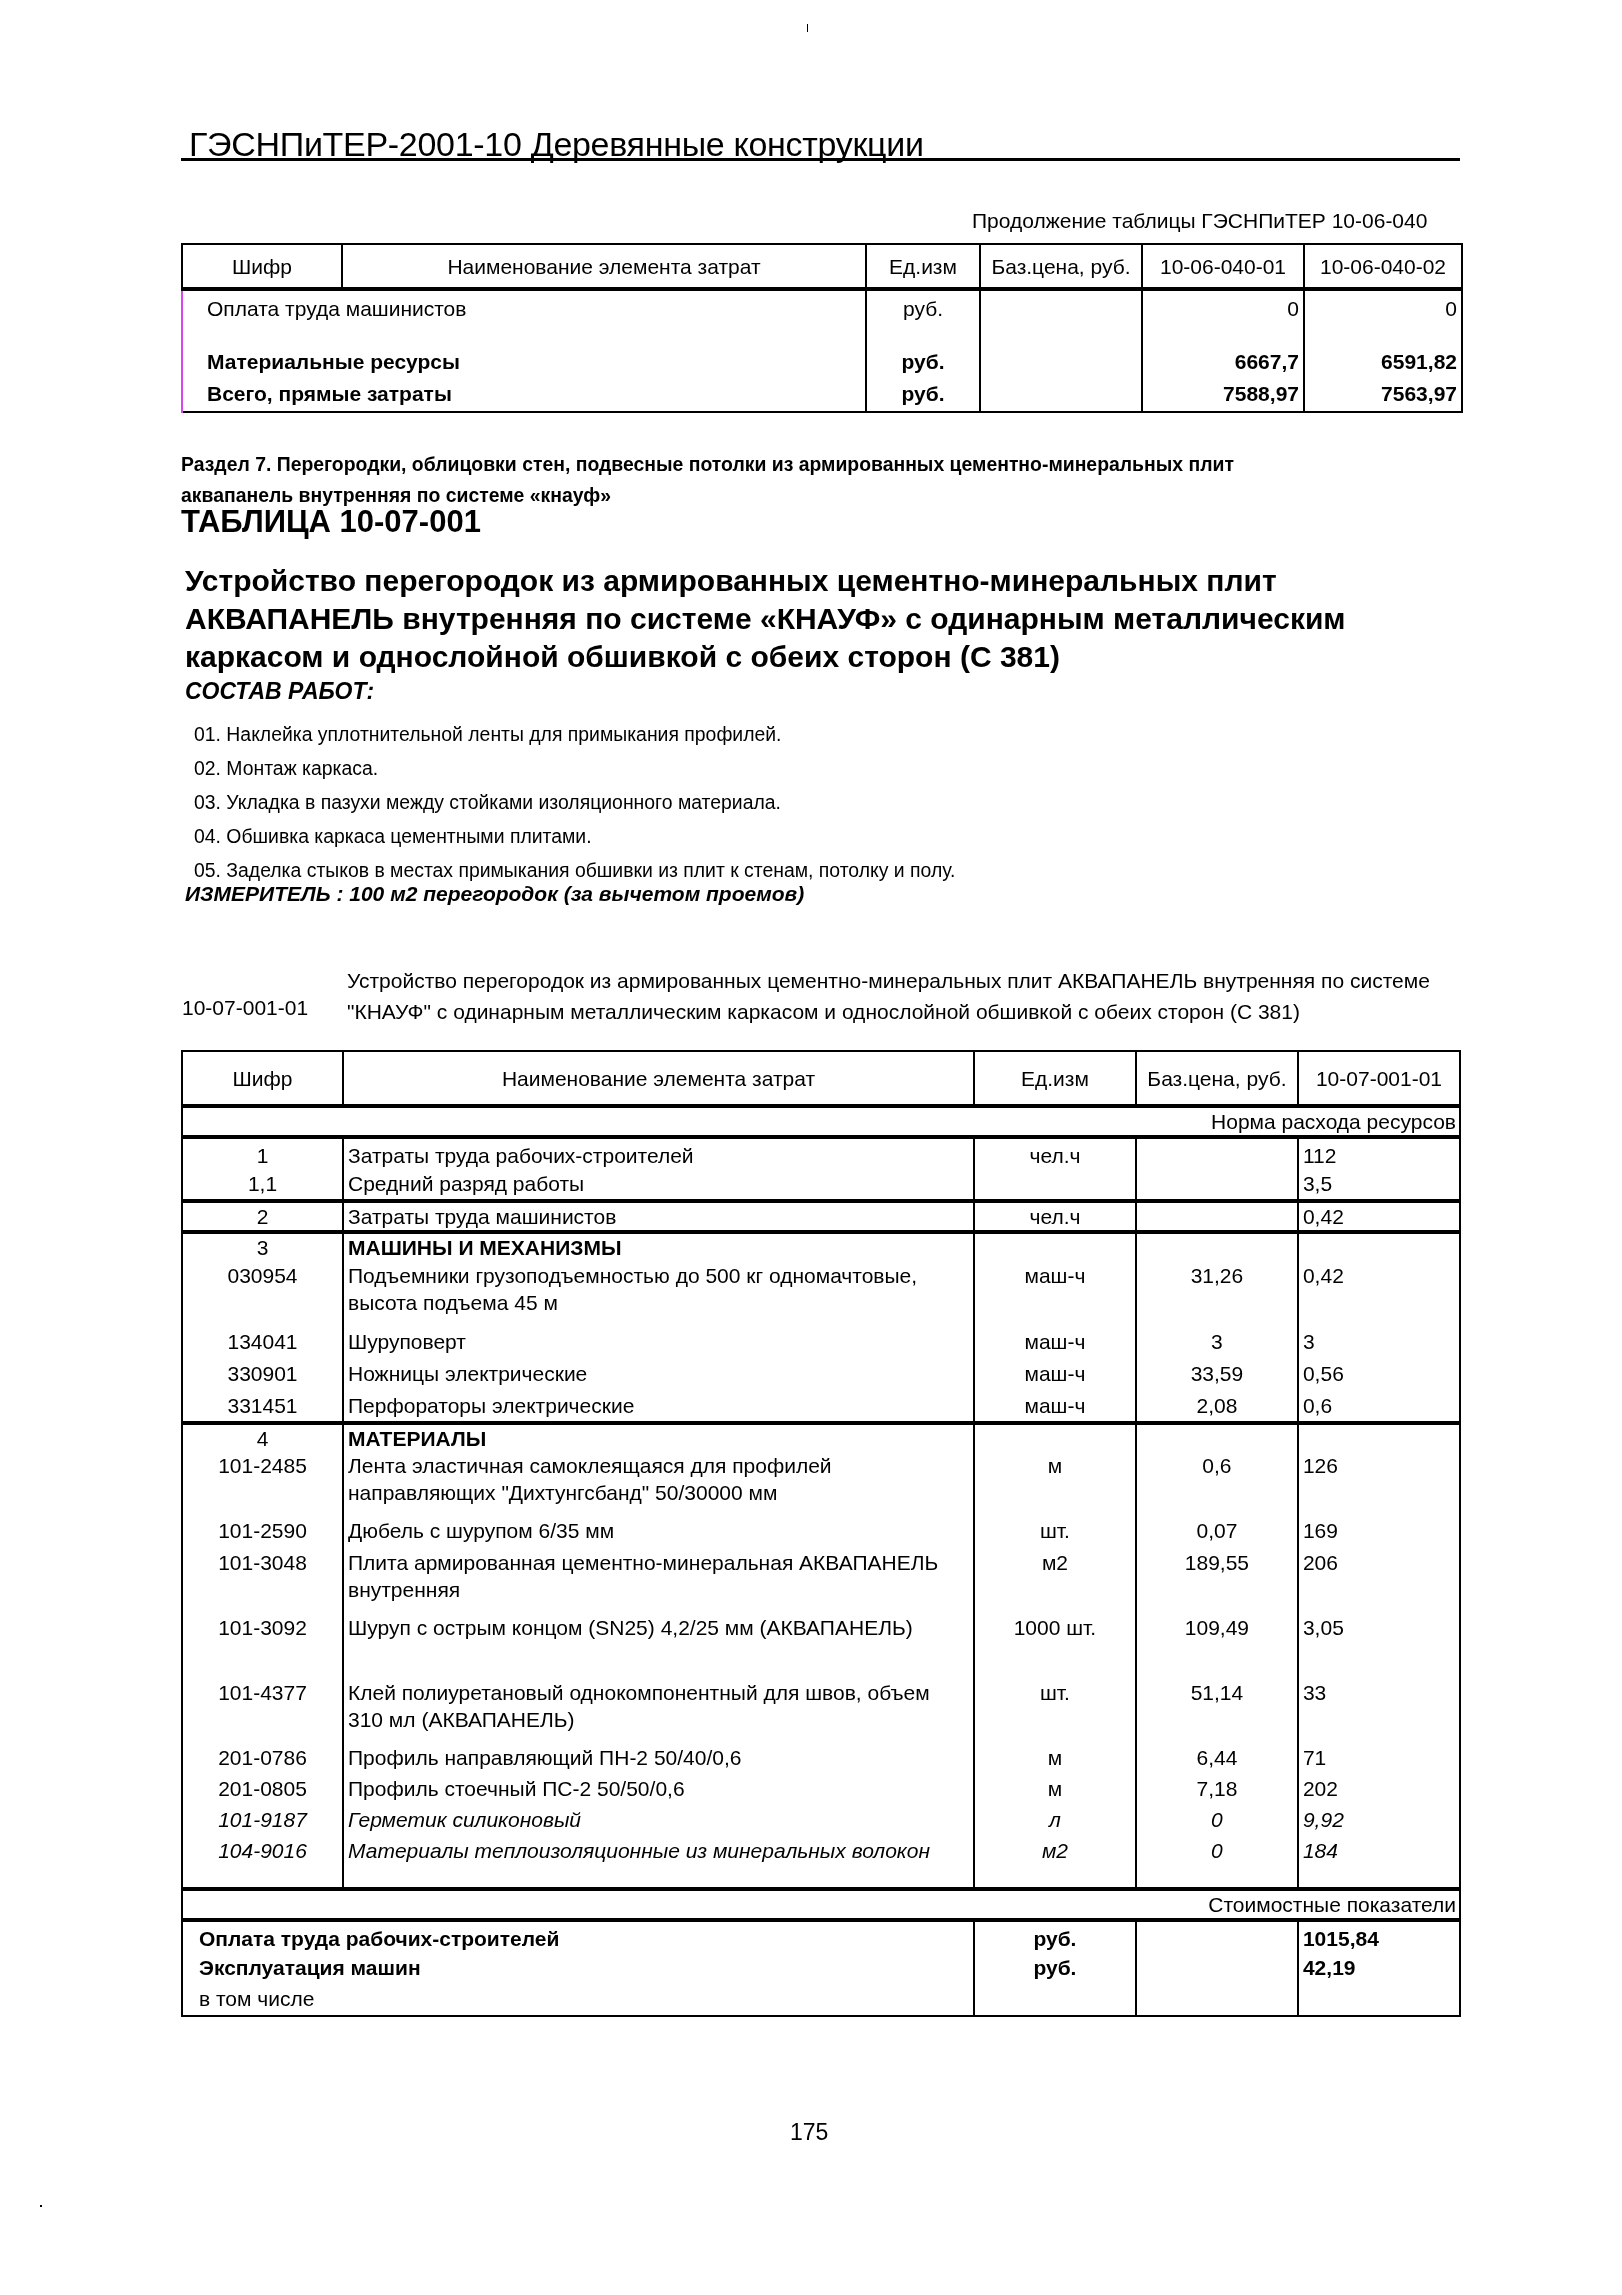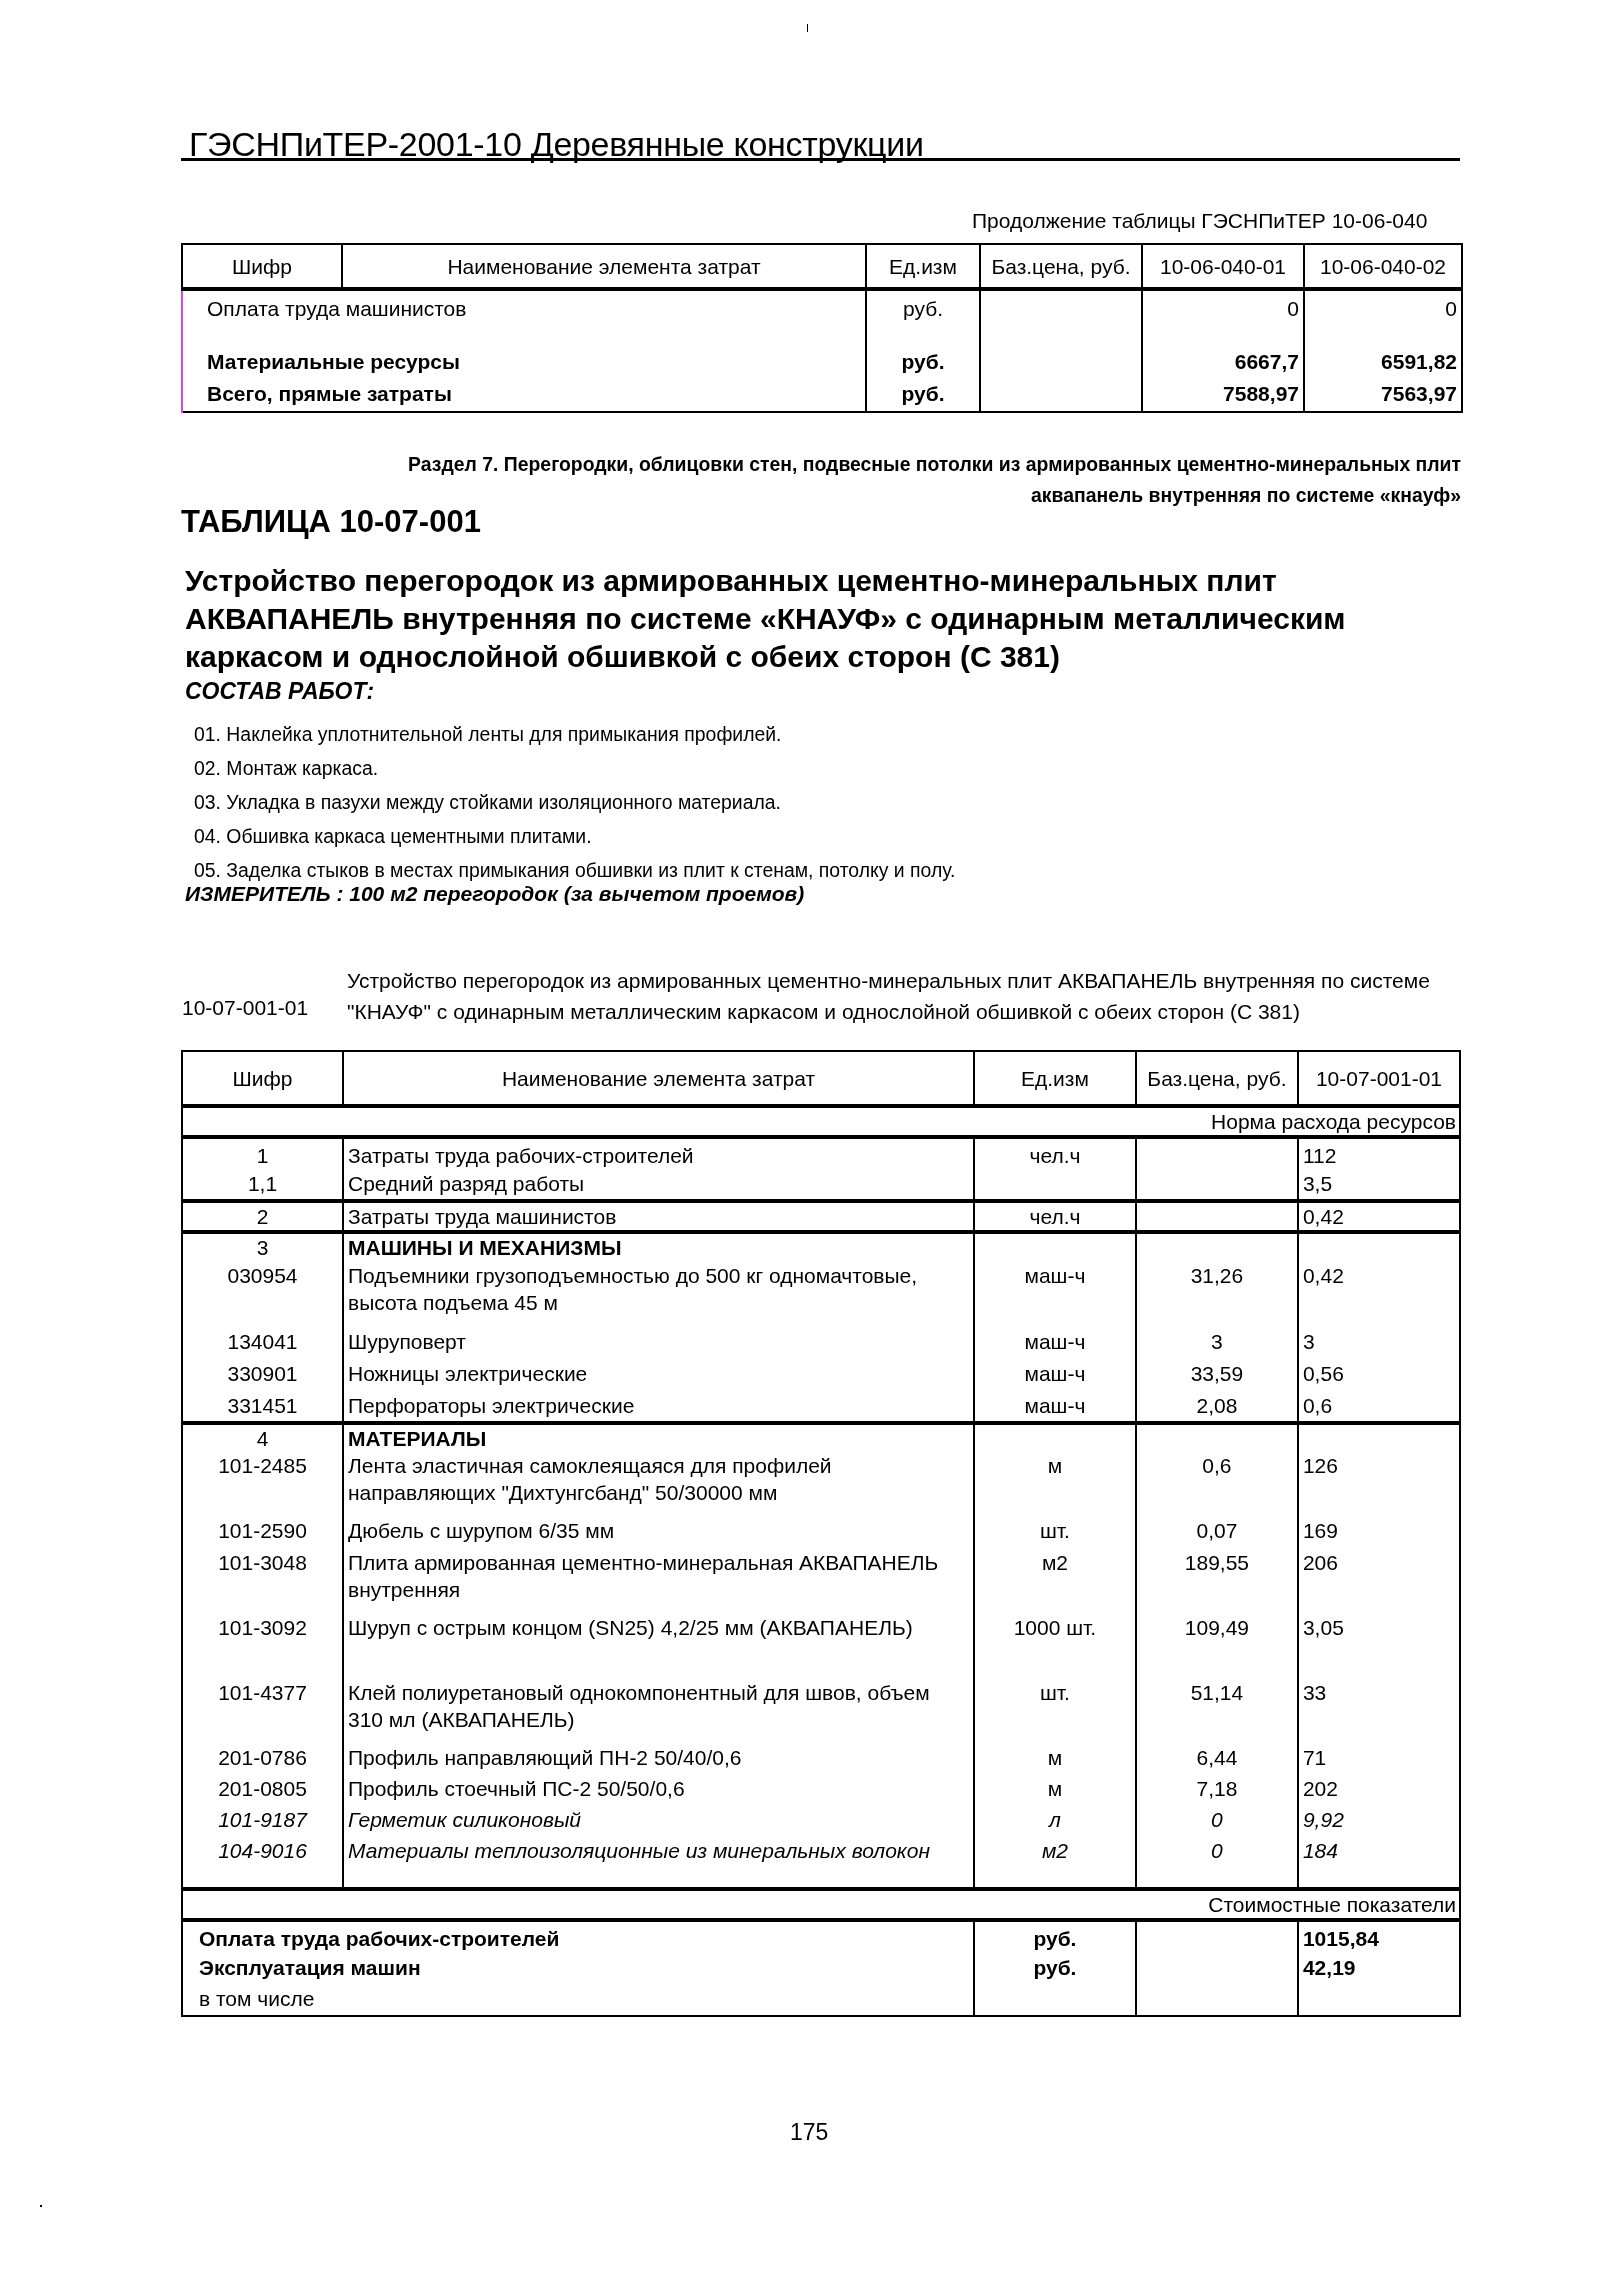--- a/index.html
+++ b/index.html
@@ -15,21 +15,21 @@
   td, th { font-weight: normal; padding: 0 4px; font-size: 21px; vertical-align: top; line-height: 27px; }
 
   
   .t1 { left: 181px; top: 243px; width: 1280px; border: 2.7px solid #000; }
   .t1 th { height: 42px; vertical-align: middle; text-align: center; border: 2px solid #000; border-bottom: 4px solid #000; }
   .t1 td { border-left: 2px solid #d946ef; border-right: 2px solid #000; }
   .t1 td.num { text-align: right; }
   .t1 td.ctr { text-align: center; }
   .t1 .bold td { font-weight: bold; }
 
-  .section-title { left: 181px; width: 1280px; top: 449px; text-align: right; font-size: 19.4px; font-weight: bold; line-height: 31px; }
+  .section-title { left: 181px; width: 1280px; top: 449px; text-align: left; font-size: 19.4px; font-weight: bold; line-height: 31px; }
   .table-code { left: 181px; top: 504px; font-size: 31px; font-weight: bold; }
   .work-title { left: 185px; top: 562px; width: 1294px; font-size: 30px; font-weight: bold; line-height: 38px; }
   .composition-label { left: 185px; top: 678px; font-size: 23px; font-weight: bold; font-style: italic; }
   .steps { left: 194px; top: 717px; font-size: 19.4px; line-height: 34px; }
   .measure { left: 185px; top: 882px; font-size: 21px; font-weight: bold; font-style: italic; }
 
   .norm-code { left: 182px; top: 996px; font-size: 21px; }
   .norm-desc { left: 347px; top: 965px; width: 1139px; font-size: 21px; line-height: 31px; }
 
   

